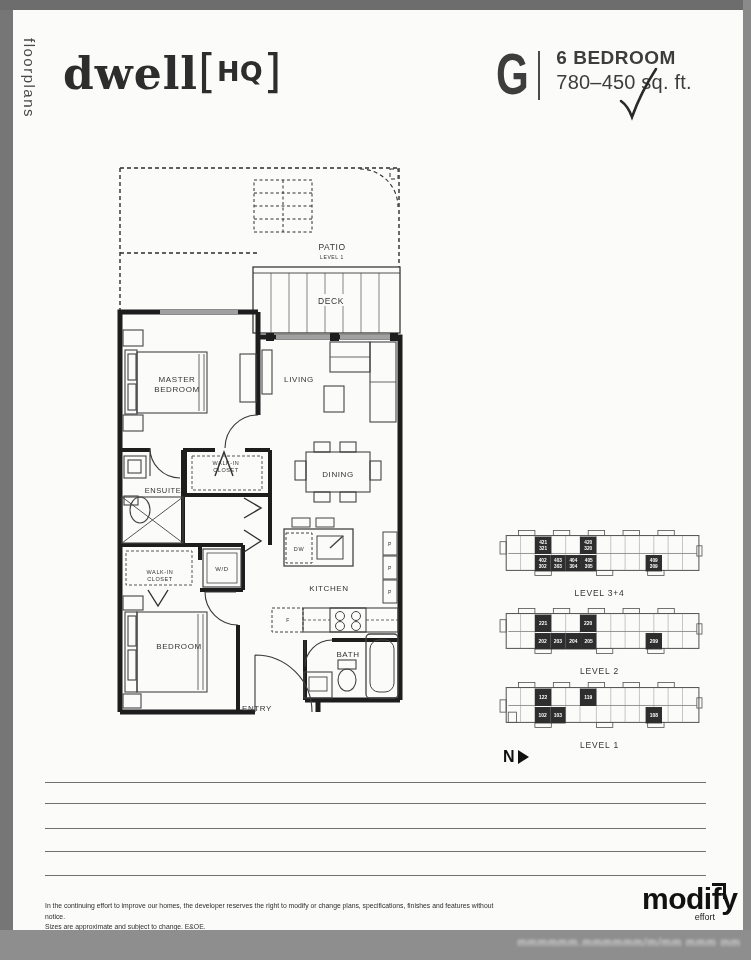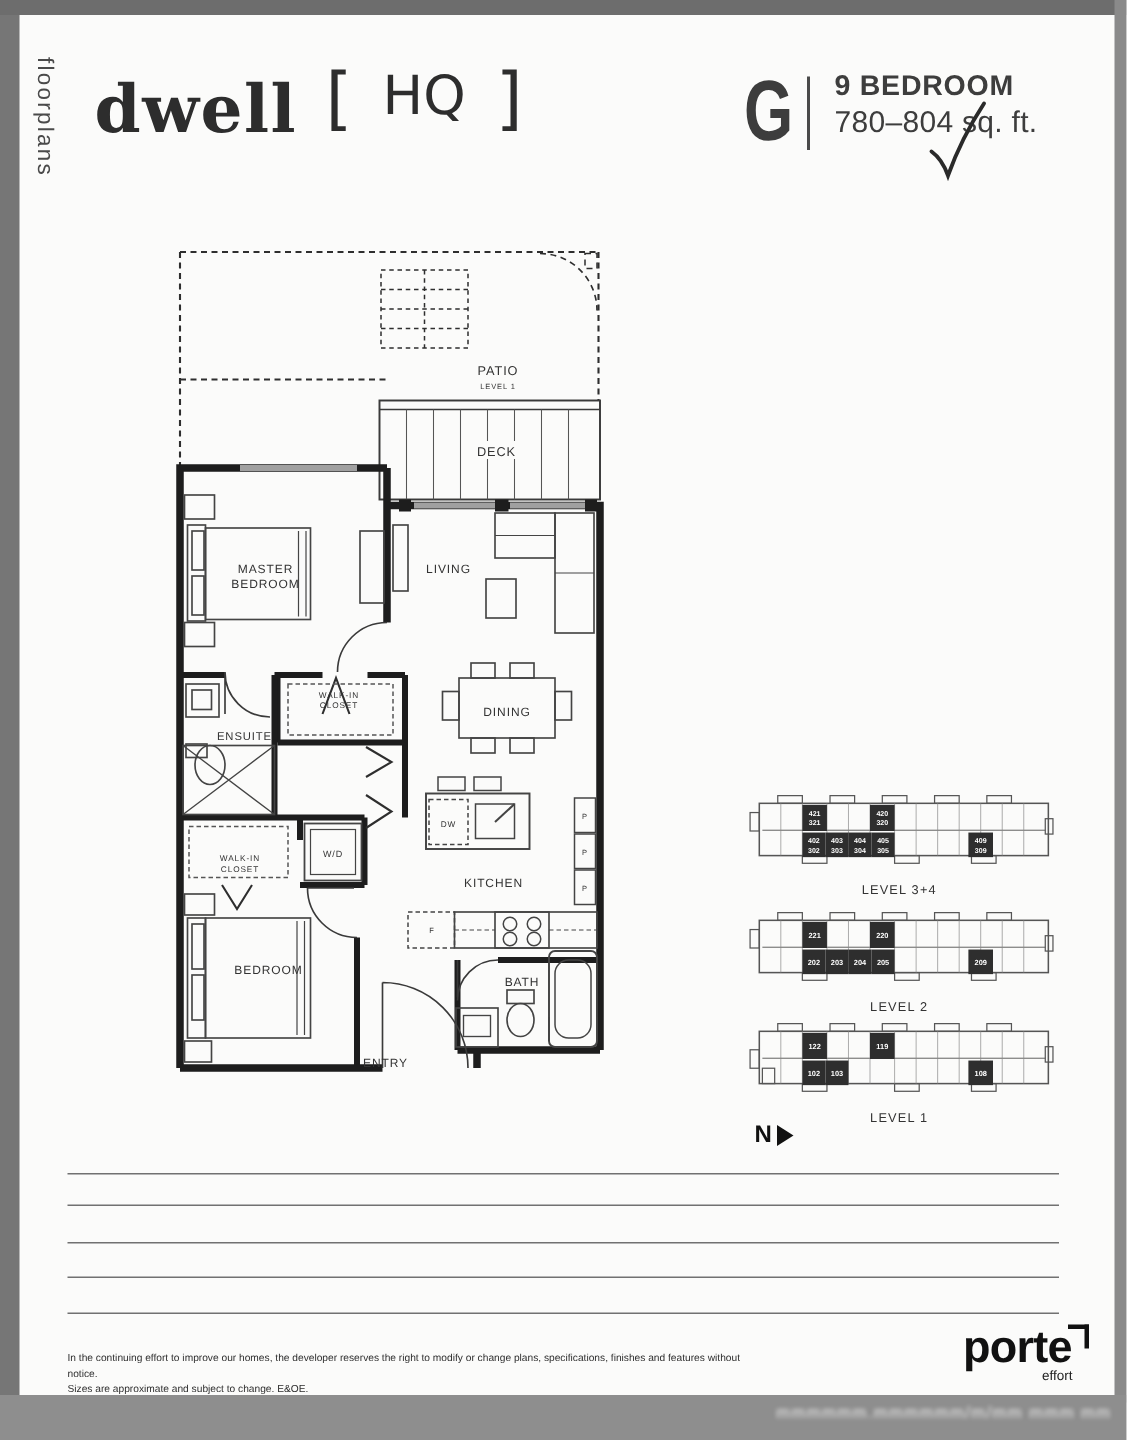--- a/index.html
+++ b/index.html
@@ -9,24 +9,24 @@
   .edge{position:absolute;z-index:5;}
   #edge-left{left:0;top:0;width:13px;height:960px;background:#767676;}
   #edge-top{left:0;top:0;width:751px;height:10px;background:#6d6d6d;}
   #edge-right{right:0;top:0;width:8px;height:935px;background:#8a8a8a;}
   #edge-bottom{left:0;top:930px;width:751px;height:30px;background:#8e8e8e;}
   #watermark{position:absolute;right:10px;top:936px;z-index:6;color:rgba(255,255,255,.8);
     font-size:11px;letter-spacing:1px;filter:blur(1.4px);white-space:nowrap;}
   
   #floorplans-vert{position:absolute;left:21px;top:38px;writing-mode:vertical-rl;
     font-size:15px;letter-spacing:1.5px;color:#4a4a4a;}
-  #brand{position:absolute;left:63px;top:48px;display:flex;color:#2d2d2d;gap:19px;}
+  #brand{position:absolute;left:63px;top:48px;display:flex;align-items:center;color:#2d2d2d;}
   #brand .dwell{font-family:"DejaVu Serif",serif;font-weight:600;font-size:44px;letter-spacing:1px;}
   #brand .brk{font-family:"DejaVu Sans",sans-serif;font-size:46px;font-weight:500;line-height:1;margin-top:-6px;}
-  #brand .hq{font-family:"DejaVu Sans",sans-serif;font-size:36px;font-weight:400;letter-spacing:0;margin:-4px 1px 0 1px;}
+  #brand .hq{font-family:"DejaVu Sans",sans-serif;font-size:27px;font-weight:700;letter-spacing:0;margin:-4px 1px 0 1px;}
   #plan-id{position:absolute;left:496px;top:47px;display:flex;align-items:flex-start;color:#3d3d3d;}
   #plan-letter{font-size:57px;font-weight:800;line-height:.95;transform:scaleX(.74);transform-origin:left top;letter-spacing:-2px;}
   #plan-divider{width:2px;height:49px;background:#4a4a4a;margin:4px 16px 0 0;}
   #plan-text{line-height:1.2;}
   #plan-type{font-size:19px;font-weight:700;letter-spacing:.5px;}
   #plan-size{font-size:20px;font-weight:400;letter-spacing:.2px;}
   #check-svg{position:absolute;left:610px;top:60px;z-index:3;}
   
   .keyplan{position:absolute;left:498px;width:207px;}
   .keyplan svg{display:block;width:205px;height:72px;}
@@ -64,22 +64,22 @@
   <div id="brand">
     <span class="dwell">dwell</span>
     <span class="brk">[</span>
     <span class="hq">HQ</span>
     <span class="brk">]</span>
   </div>
   <div id="plan-id">
     <div id="plan-letter">G</div>
     <div id="plan-divider"></div>
     <div id="plan-text">
-      <div id="plan-type">9 BEDROOM</div>
-      <div id="plan-size">780–804 sq. ft.</div>
+      <div id="plan-type">6 BEDROOM</div>
+      <div id="plan-size">780–450 sq. ft.</div>
     </div>
   </div>
   <svg id="check-svg" width="58" height="66" viewBox="610 60 58 66">
     <path d="M621,101 Q628,106 632,117 Q641,92 656,69" fill="none" stroke="#2a2a2a" stroke-width="2.6" stroke-linecap="round"></path>
   </svg>
 
   <svg id="plan-svg" style="position:absolute;left:108px;top:155px;" width="300" height="570" viewBox="108 155 300 570">
     <g fill="none" stroke="#2e2e2e" stroke-width="1.4" stroke-dasharray="4 3">
       <path d="M120,168 H399 M120,168 V310 M399,168 V267 M120,253 H258"></path>
       <path d="M360,169 A38,38 0 0 1 398,207" stroke-width="1.1"></path>
@@ -378,17 +378,17 @@
   <div class="rule" style="top:803px"></div>
   <div class="rule" style="top:828px"></div>
   <div class="rule" style="top:851px"></div>
   <div class="rule" style="top:875px"></div>
 
   <div id="disclaimer">
     <div>In the continuing effort to improve our homes, the developer reserves the right to modify or change plans, specifications, finishes and features without notice.</div>
     <div>Sizes are approximate and subject to change. E&amp;OE.</div>
   </div>
   <div id="porte">
-    <div class="name"><span>porte</span><span class="corner"></span></div>
+    <div class="name"><span>modify</span><span class="corner"></span></div>
     <div class="sub">effort</div>
   </div>
 
 </div>
 
 </body></html>

